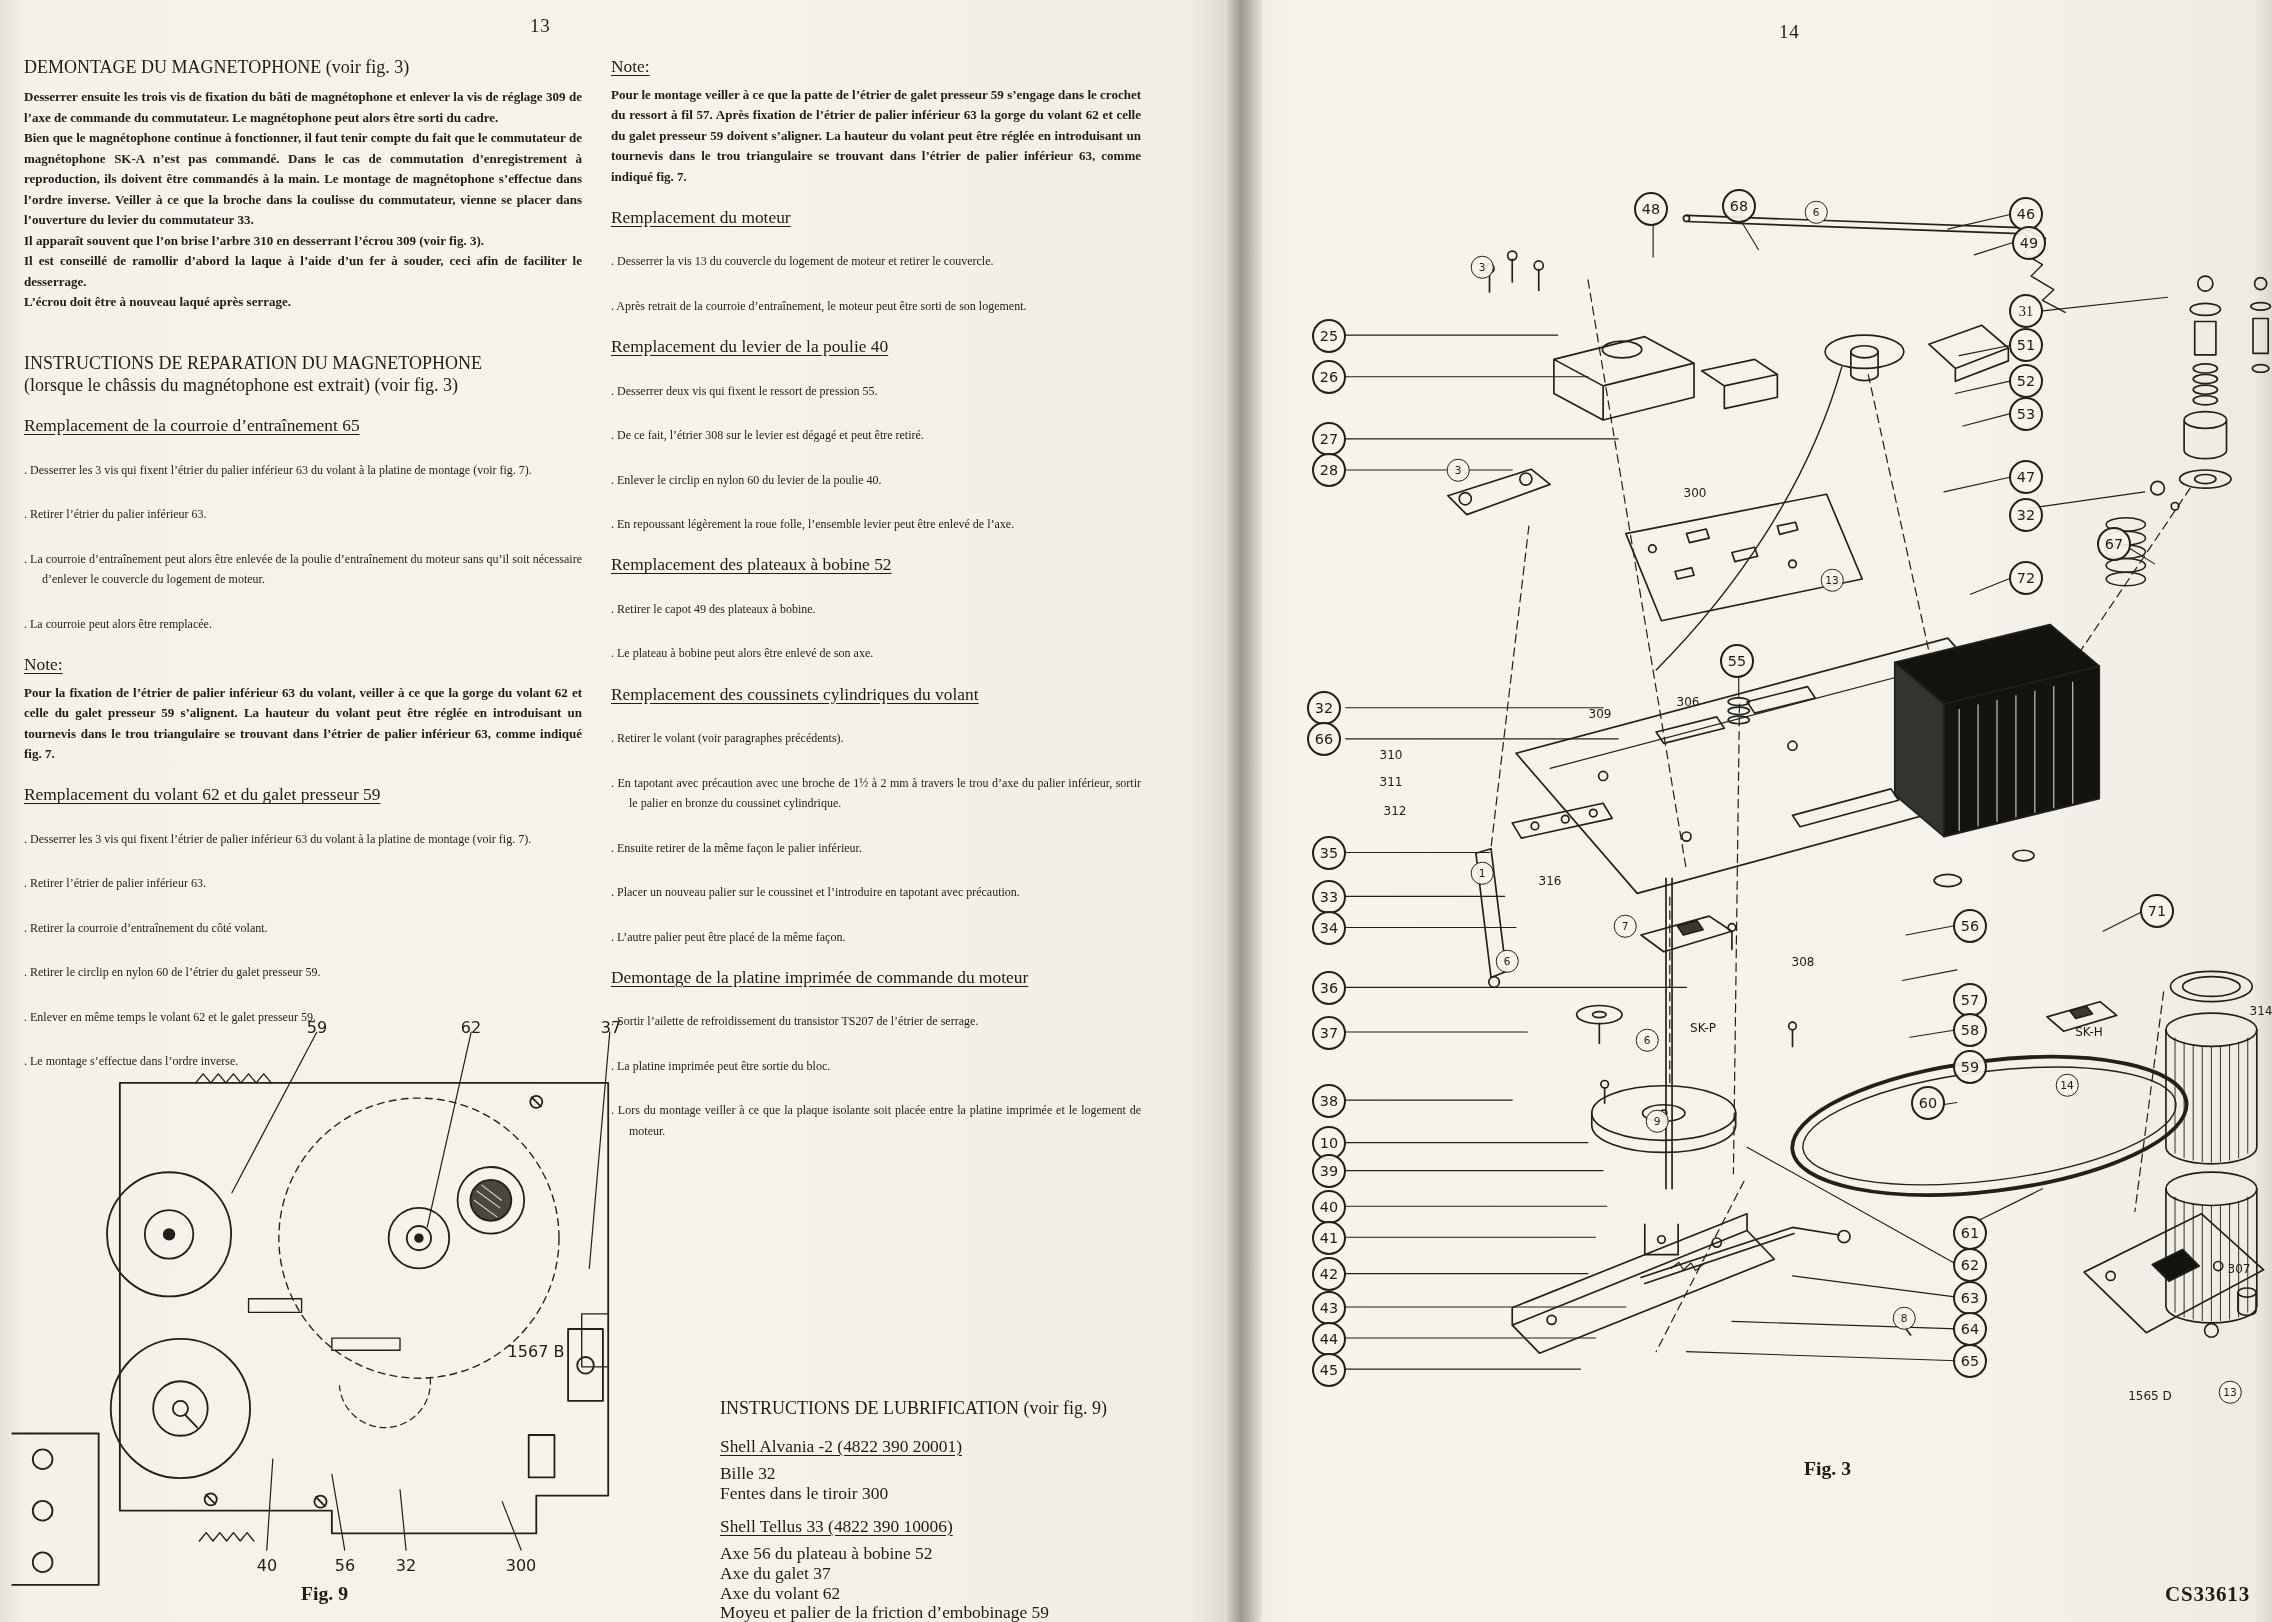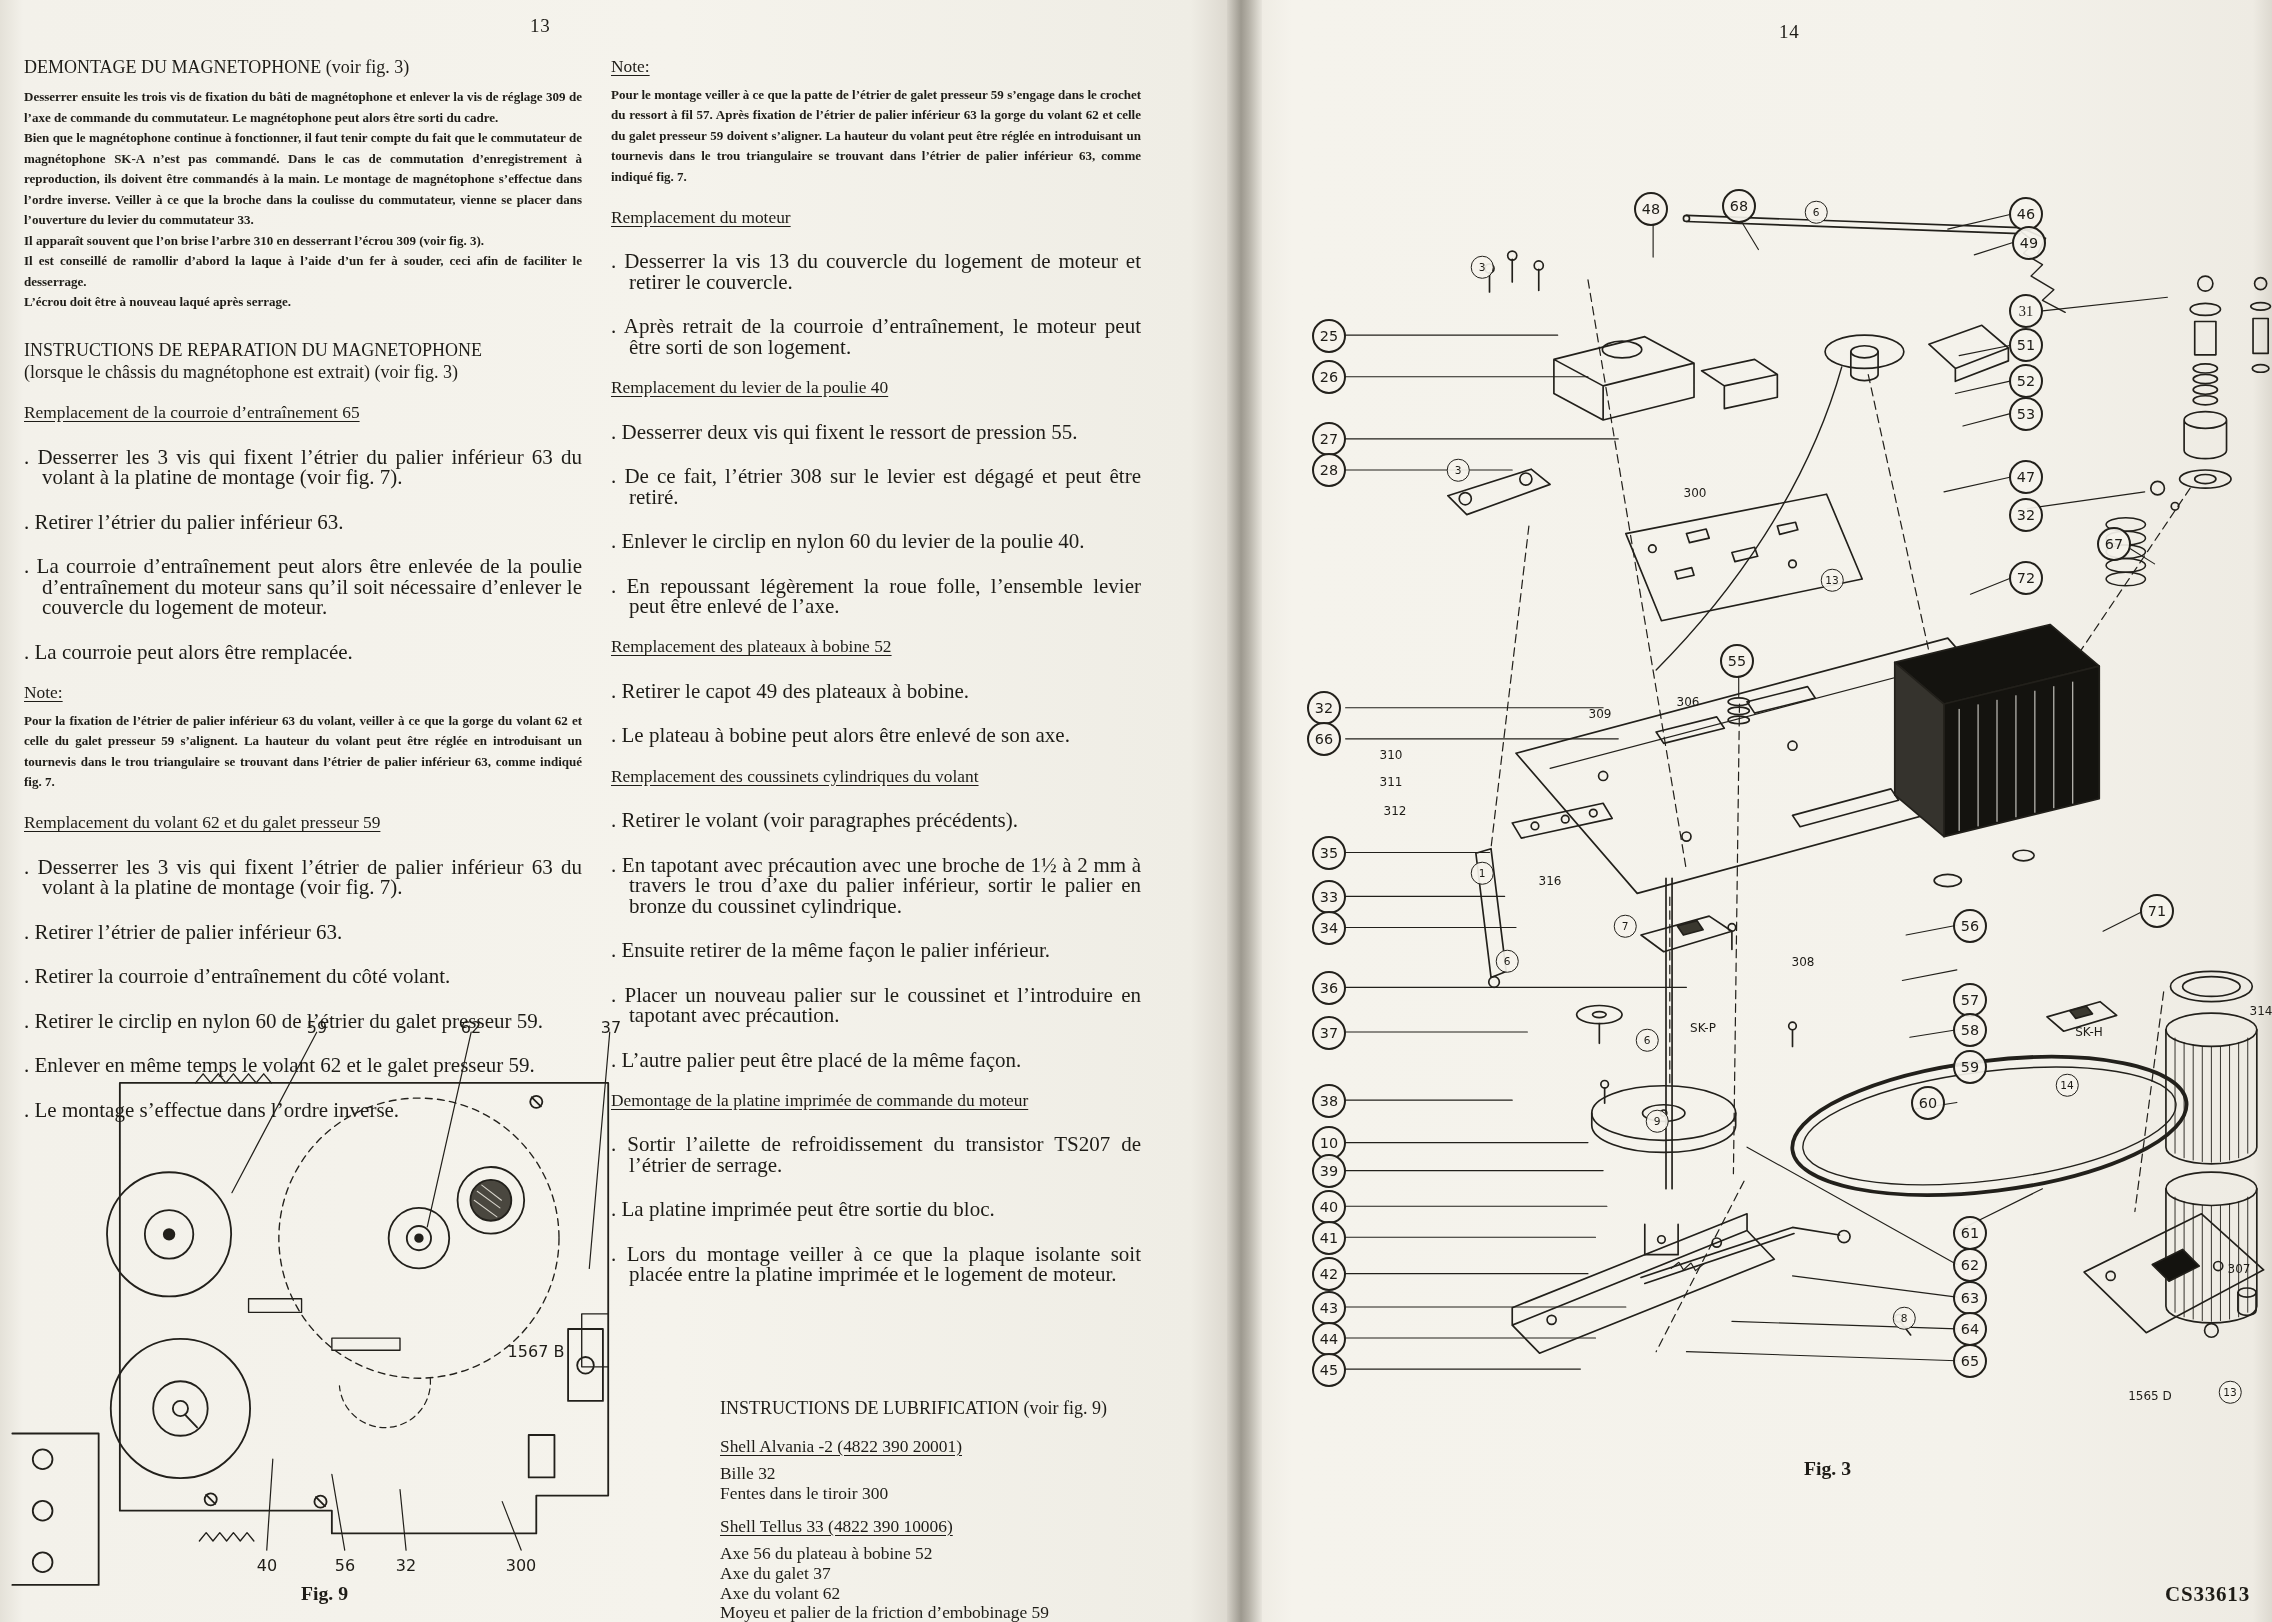--- a/index.html
+++ b/index.html
@@ -11,26 +11,26 @@
   .gutter{position:absolute;left:1227px;top:0;width:35px;height:1623px;
     background:linear-gradient(90deg,#d6d2c9,#9d998f 40%,#b5b1a7 62%,#e8e5dd);}
   .page-right{left:1262px;width:1011px;
     background:linear-gradient(90deg,#efece4 0,#f5f3ec 30px,#f4f2eb 70%,#eeebe3 98%,#dcd8cf 100%);}
   .pageno{position:absolute;font-size:19px;letter-spacing:0.8px;}
 
   .col{position:absolute;top:56px;}
   .col1{left:24px;width:558px;}
   .col2{left:611px;width:530px;}
   .h-caps{font-size:18px;line-height:22px;margin:0 0 9px;}
-  .h-caps2{font-size:18px;line-height:22px;margin:26px 0 0;}
+  .h-caps2{font-size:18px;line-height:22px;margin:39px 0 0;}
   .h-caps3{font-size:18px;line-height:22px;margin:0 0 1.5px;}
   .para{font-size:13px;line-height:20.5px;margin:0;text-align:justify;font-weight:bold;}
   .subhead{font-size:17.4px;line-height:20.5px;margin:19.7px 0 8.3px;
            text-decoration:underline;text-underline-offset:3px;}
-  .bullet{font-size:21px;line-height:20.5px;text-align:justify;padding-left:18px;text-indent:-18px;margin-top:24px;}
+  .bullet{font-size:12px;line-height:20.5px;text-align:justify;padding-left:18px;text-indent:-18px;margin-top:24px;}
   .bullet::before{content:". ";}
 
   .lub{position:absolute;left:720px;top:1398px;width:439px;}
   .lub-title{font-size:18px;margin:0 0 16.7px;}
   .lub-sub{font-size:17.4px;text-decoration:underline;text-underline-offset:3px;margin:12px 0 7.6px;}
   .lub-item{font-size:17.4px;line-height:19.7px;}
 
   .figcaption{position:absolute;font-size:19.7px;font-weight:700;}
   .doc-code{position:absolute;left:2165px;top:1582px;font-size:21px;font-weight:700;letter-spacing:0.8px;}
 

